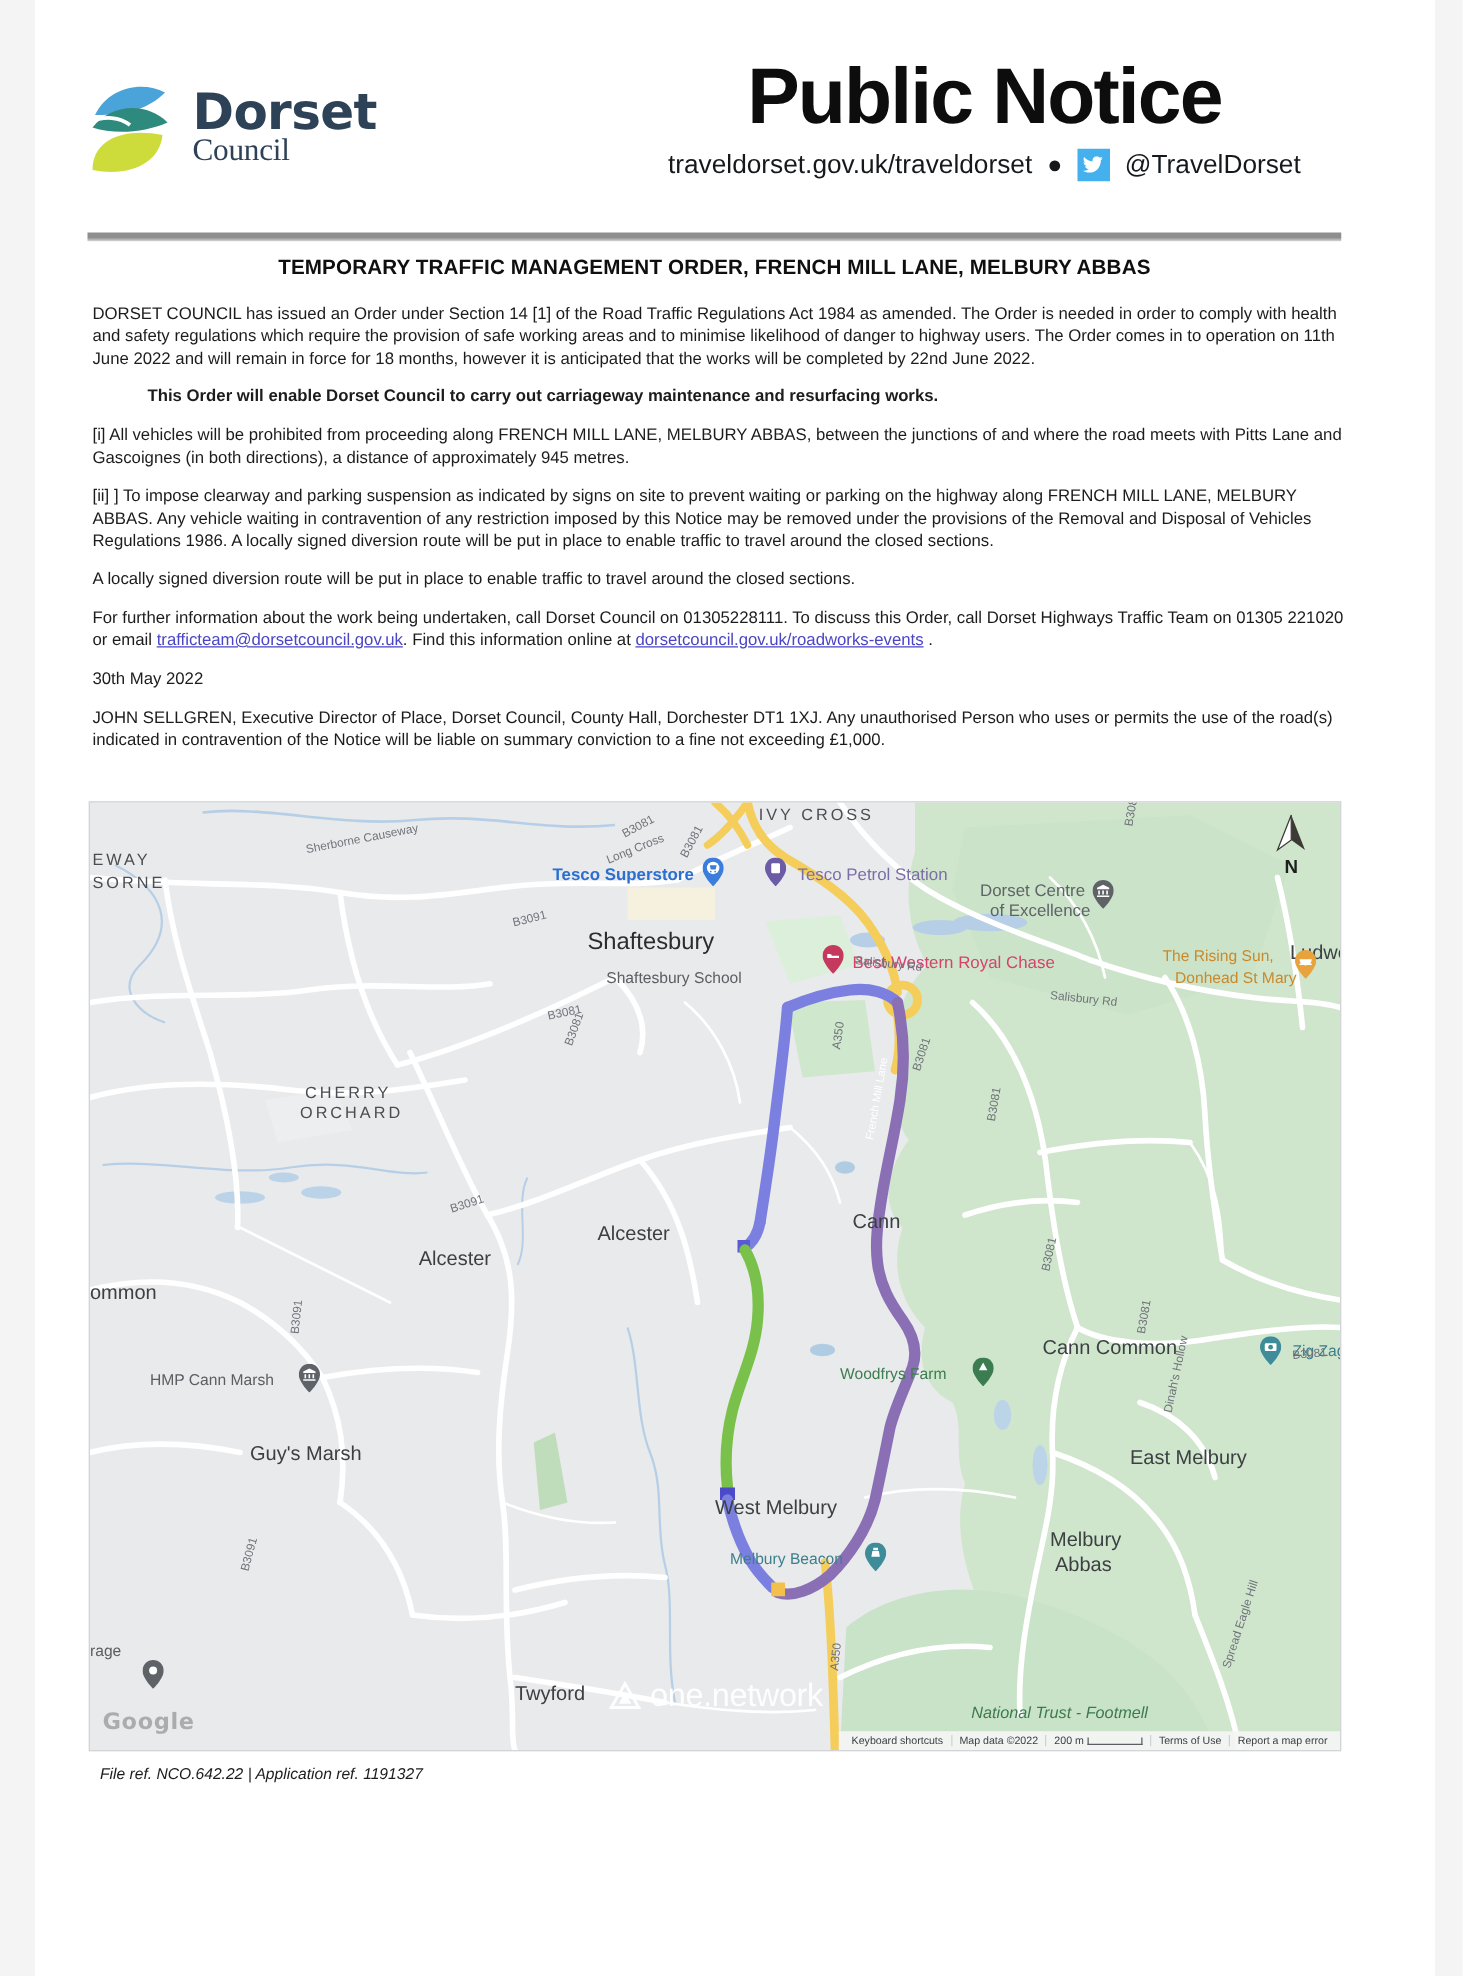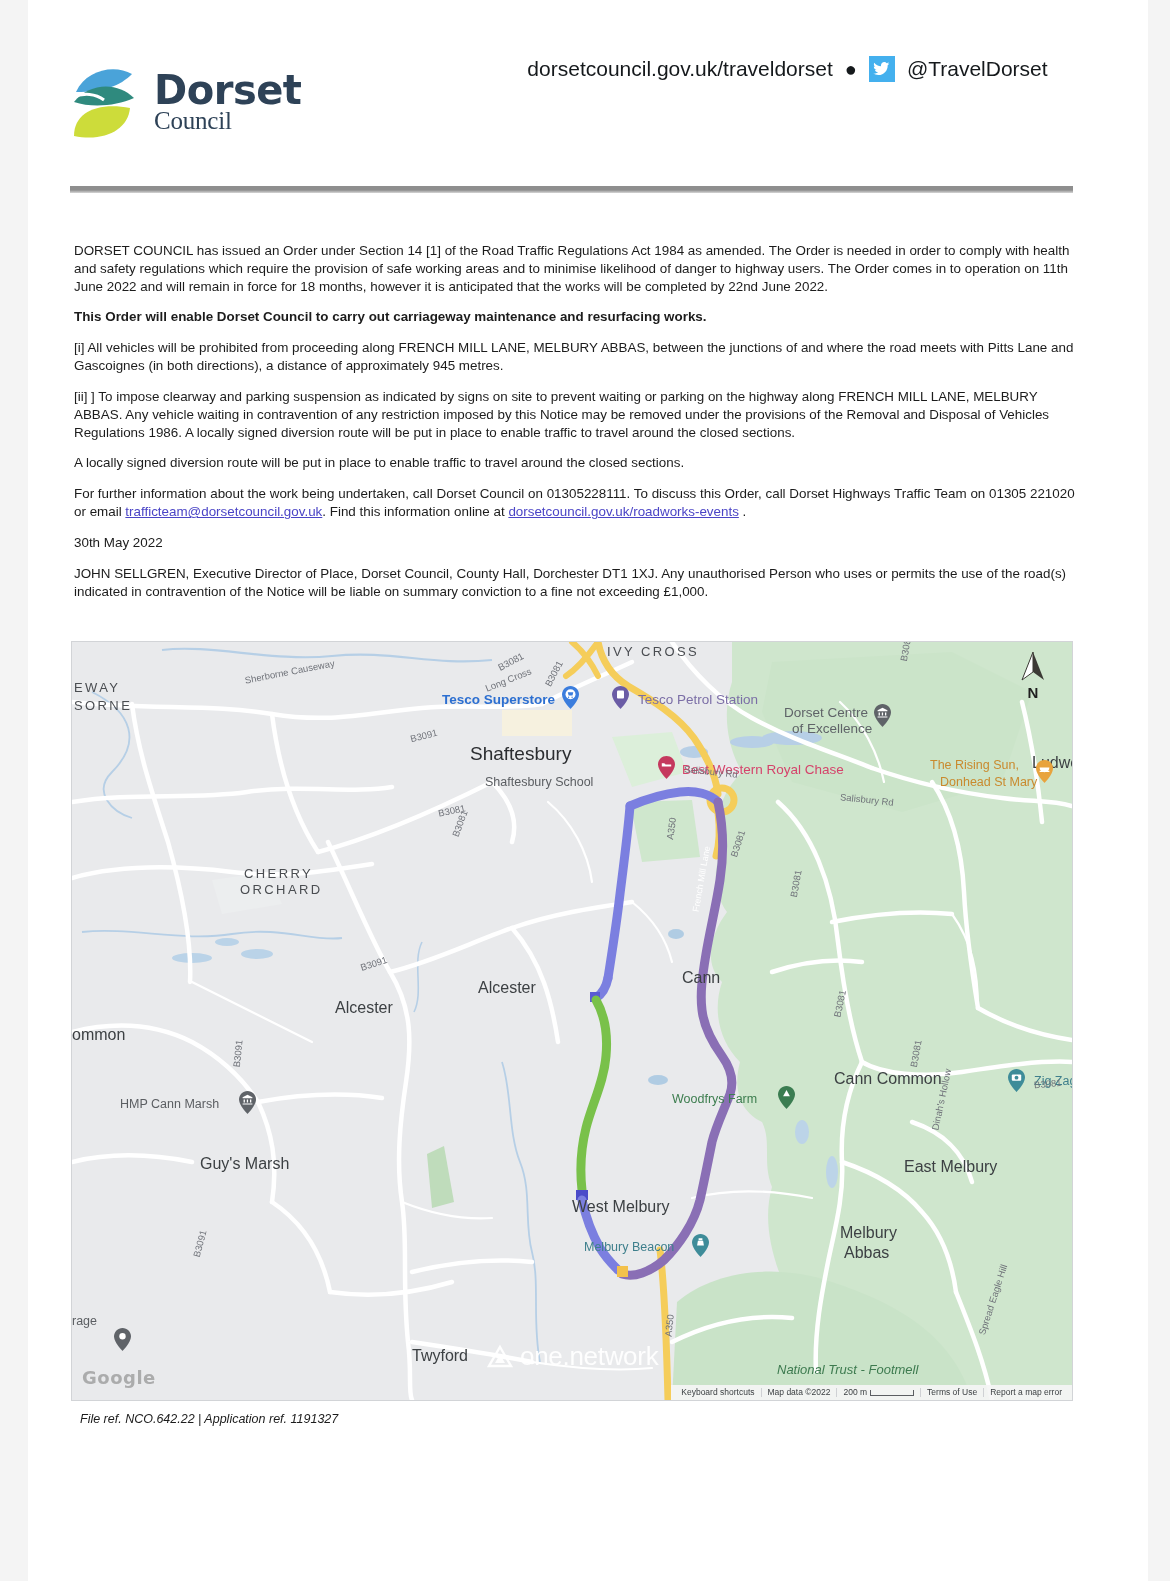--- a/index.html
+++ b/index.html
@@ -105,21 +105,21 @@
   }
   .body-text {
     position: absolute;
     left: 74px; top: 242px;
     width: 1006px;
     font-size: 13.4px;
     line-height: 1.33;
     color: #1c1c1c;
   }
   .body-text p { margin: 0 0 13px 0; }
-  .body-text p b { font-weight: 700; }
+  .body-text p b { font-weight: 700; margin-left: 44px; }
   .lnk { color: #4a44c6; text-decoration: underline; }
 
   
   .map-frame {
     position: absolute;
     left: 71px; top: 641px;
     width: 1002px; height: 760px;
     overflow: hidden;
     background: #e8eaed;
     border: 1px solid #d2d4d7;
@@ -208,35 +208,37 @@
           <path d="M2 40 C14 34 26 36 34 42" stroke="#ffffff" stroke-width="3" fill="none"></path>
         </svg>
       </div>
       <div class="logo-text">
         <span class="l1">Dorset</span>
         <span class="l2">Council</span>
       </div>
     </div>
 
     <div class="title-block">
+      <div class="public-notice">Public Notice</div>
       <div class="sub-line">
-        <span>dorsetcouncil.gov.uk/traveldorset</span>
+        <span>traveldorset.gov.uk/traveldorset</span>
         <span class="dot-sep">●</span>
         <span class="tw-badge">
           <svg width="17" height="14" viewBox="0 0 24 20">
               <path fill="#ffffff" d="M23 2.3c-.8.4-1.7.6-2.6.8 1-.6 1.7-1.5 2-2.6-.9.5-1.9.9-3 1.2C18.6.7 17.4.1 16 .1c-2.6 0-4.7 2.1-4.7 4.7 0 .4 0 .7.1 1.1C7.5 5.7 4 3.8 1.7.9c-.4.7-.6 1.5-.6 2.4 0 1.6.8 3 2.1 3.9-.8 0-1.5-.2-2.1-.6v.1c0 2.3 1.6 4.2 3.8 4.6-.4.1-.8.2-1.3.2-.3 0-.6 0-.9-.1.6 1.9 2.3 3.2 4.4 3.3-1.6 1.3-3.6 2-5.8 2-.4 0-.8 0-1.1-.1 2.1 1.3 4.6 2.1 7.2 2.1 8.7 0 13.4-7.2 13.4-13.4v-.6c.9-.7 1.7-1.5 2.3-2.4z"></path>
             </svg>
         </span>
         <span>@TravelDorset</span>
       </div>
     </div>
   </div>
 
   <div class="rule"></div>
 
+  <div class="doc-title">TEMPORARY TRAFFIC MANAGEMENT ORDER, FRENCH MILL LANE, MELBURY ABBAS</div>
 
   <div class="body-text">
     <p>DORSET COUNCIL has issued an Order under Section 14 [1] of the Road Traffic Regulations Act 1984 as amended. The Order is needed in order to comply with health and safety regulations which require the provision of safe working areas and to minimise likelihood of danger to highway users. The Order comes in to operation on 11th June 2022 and will remain in force for 18 months, however it is anticipated that the works will be completed by 22nd June 2022.</p>
     <p><b>This Order will enable Dorset Council to carry out carriageway maintenance and resurfacing works.</b></p>
     <p>[i] All vehicles will be prohibited from proceeding along FRENCH MILL LANE, MELBURY ABBAS, between the junctions of and where the road meets with Pitts Lane and Gascoignes (in both directions), a distance of approximately 945 metres.</p>
     <p>[ii] ] To impose clearway and parking suspension as indicated by signs on site to prevent waiting or parking on the highway along FRENCH MILL LANE, MELBURY ABBAS. Any vehicle waiting in contravention of any restriction imposed by this Notice may be removed under the provisions of the Removal and Disposal of Vehicles Regulations 1986. A locally signed diversion route will be put in place to enable traffic to travel around the closed sections.</p>
     <p>A locally signed diversion route will be put in place to enable traffic to travel around the closed sections.</p>
     <p><span>For further information about the work being undertaken, call Dorset Council on 01305228111. To discuss this Order, call Dorset Highways Traffic Team on 01305 221020 or email </span><a class="lnk" href="#">trafficteam@dorsetcouncil.gov.uk</a><span>. Find this information online at </span><a class="lnk" href="#">dorsetcouncil.gov.uk/roadworks-events</a><span> .</span></p>
     <p>30th May 2022</p>
     <p>JOHN SELLGREN, Executive Director of Place, Dorset Council, County Hall, Dorchester DT1 1XJ.  Any unauthorised Person who uses or permits the use of the road(s) indicated in contravention of the Notice will be liable on summary conviction to a fine not exceeding £1,000.</p>

